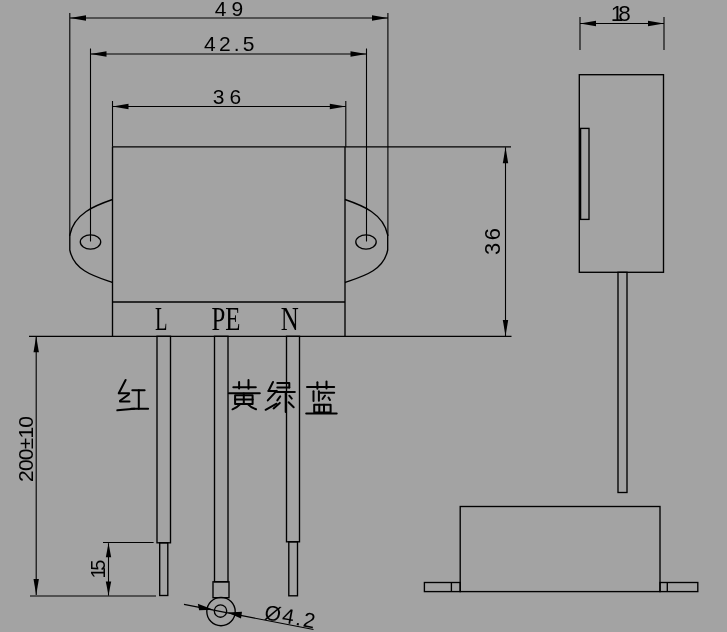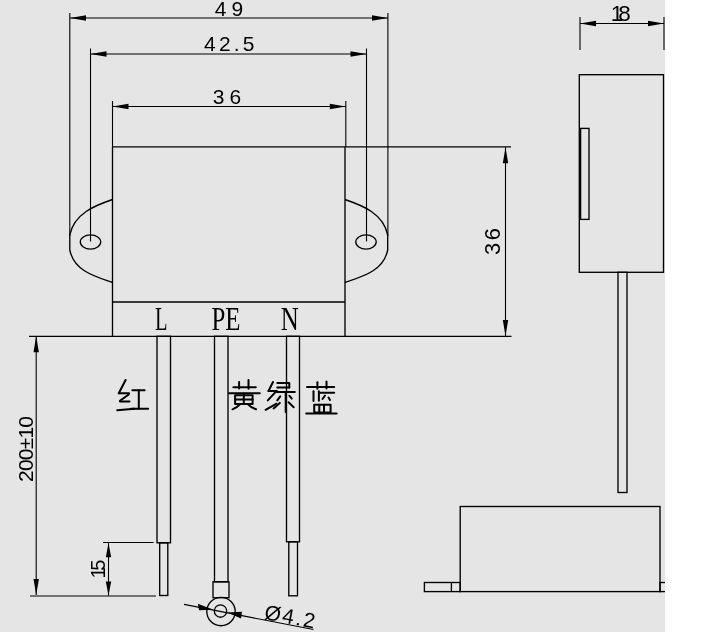--- a/index.html
+++ b/index.html
@@ -1,16 +1,16 @@
 <!DOCTYPE html>
 <html><head>
 <meta charset="utf-8">
 <style>
   html,body{margin:0;padding:0;background:#ffffff;}
-  .wrap{position:relative;width:665px;height:632px;background:#e5e5e5;overflow:hidden;}
+  .wrap{position:relative;width:727px;height:632px;background:#a3a3a3;overflow:hidden;}
   svg text{font-family:"Liberation Sans",sans-serif;fill:#000000;}
 </style>
 </head>
 <body>
 <div class="wrap">
 <svg width="727" height="632" viewBox="0 0 727 632">
 <g stroke="#000000" stroke-width="1.35" fill="none" stroke-linecap="butt">
 
   <line x1="112.5" y1="146.8" x2="511" y2="146.8"></line>
 

